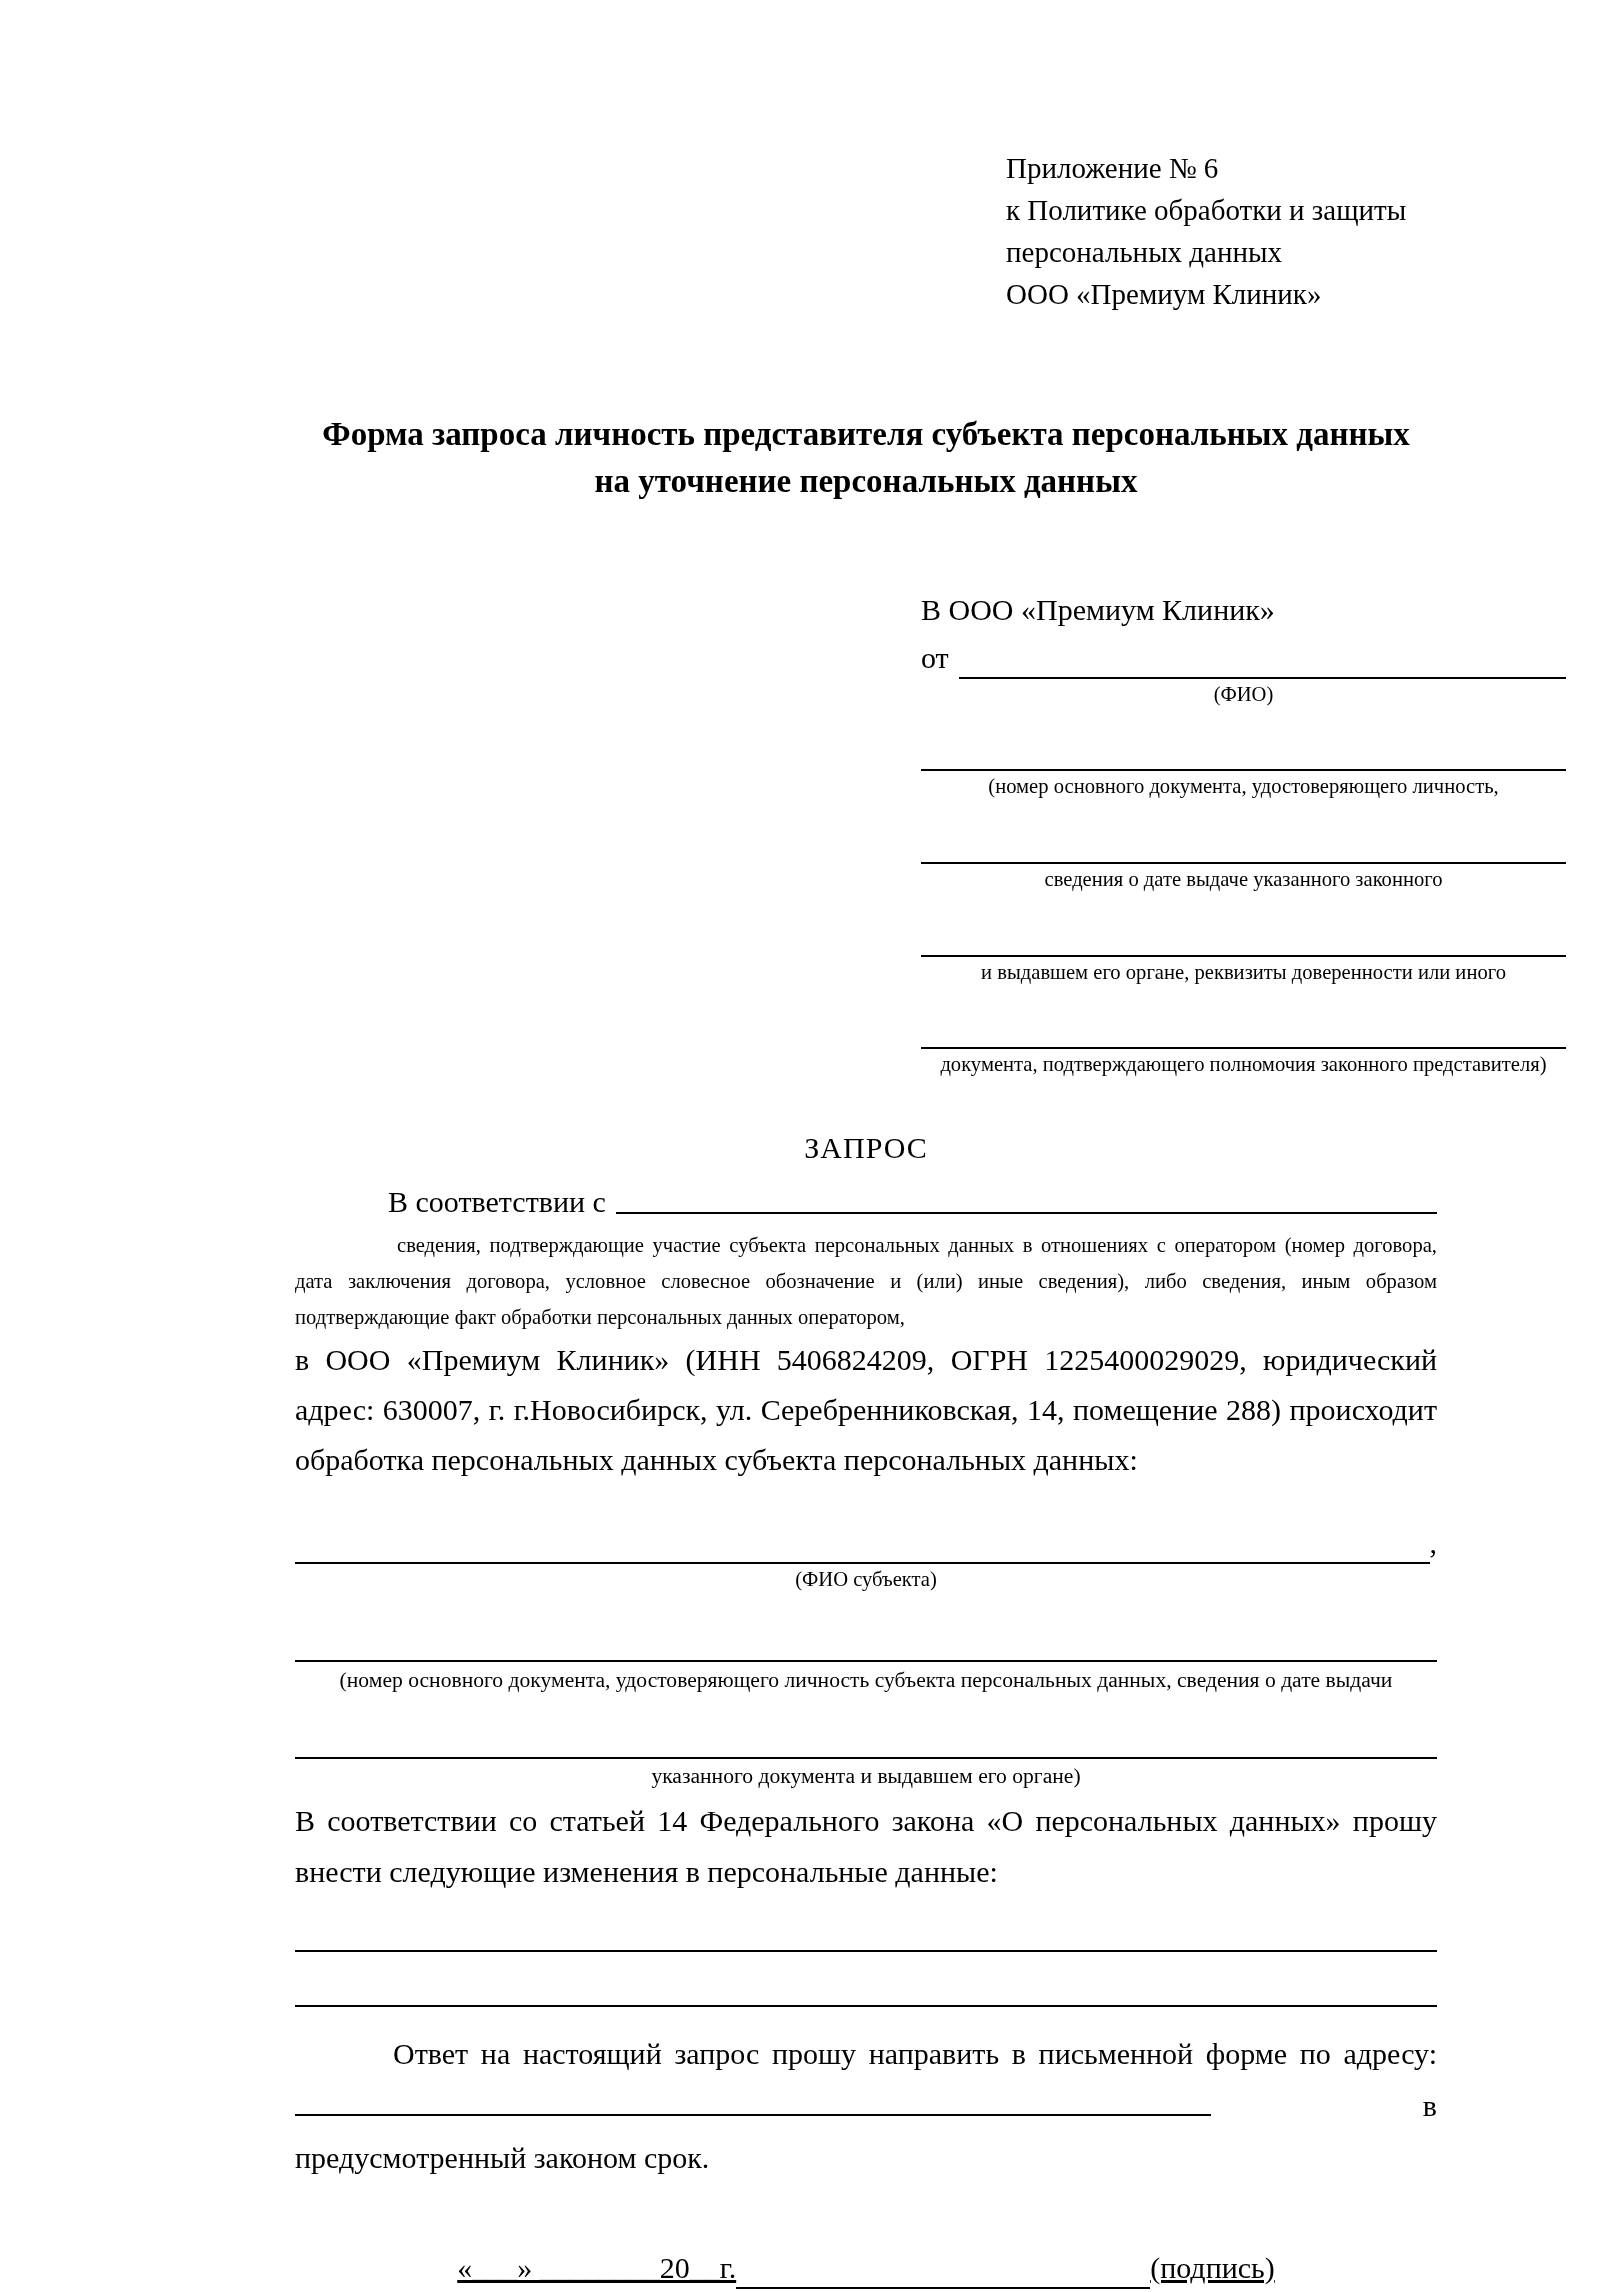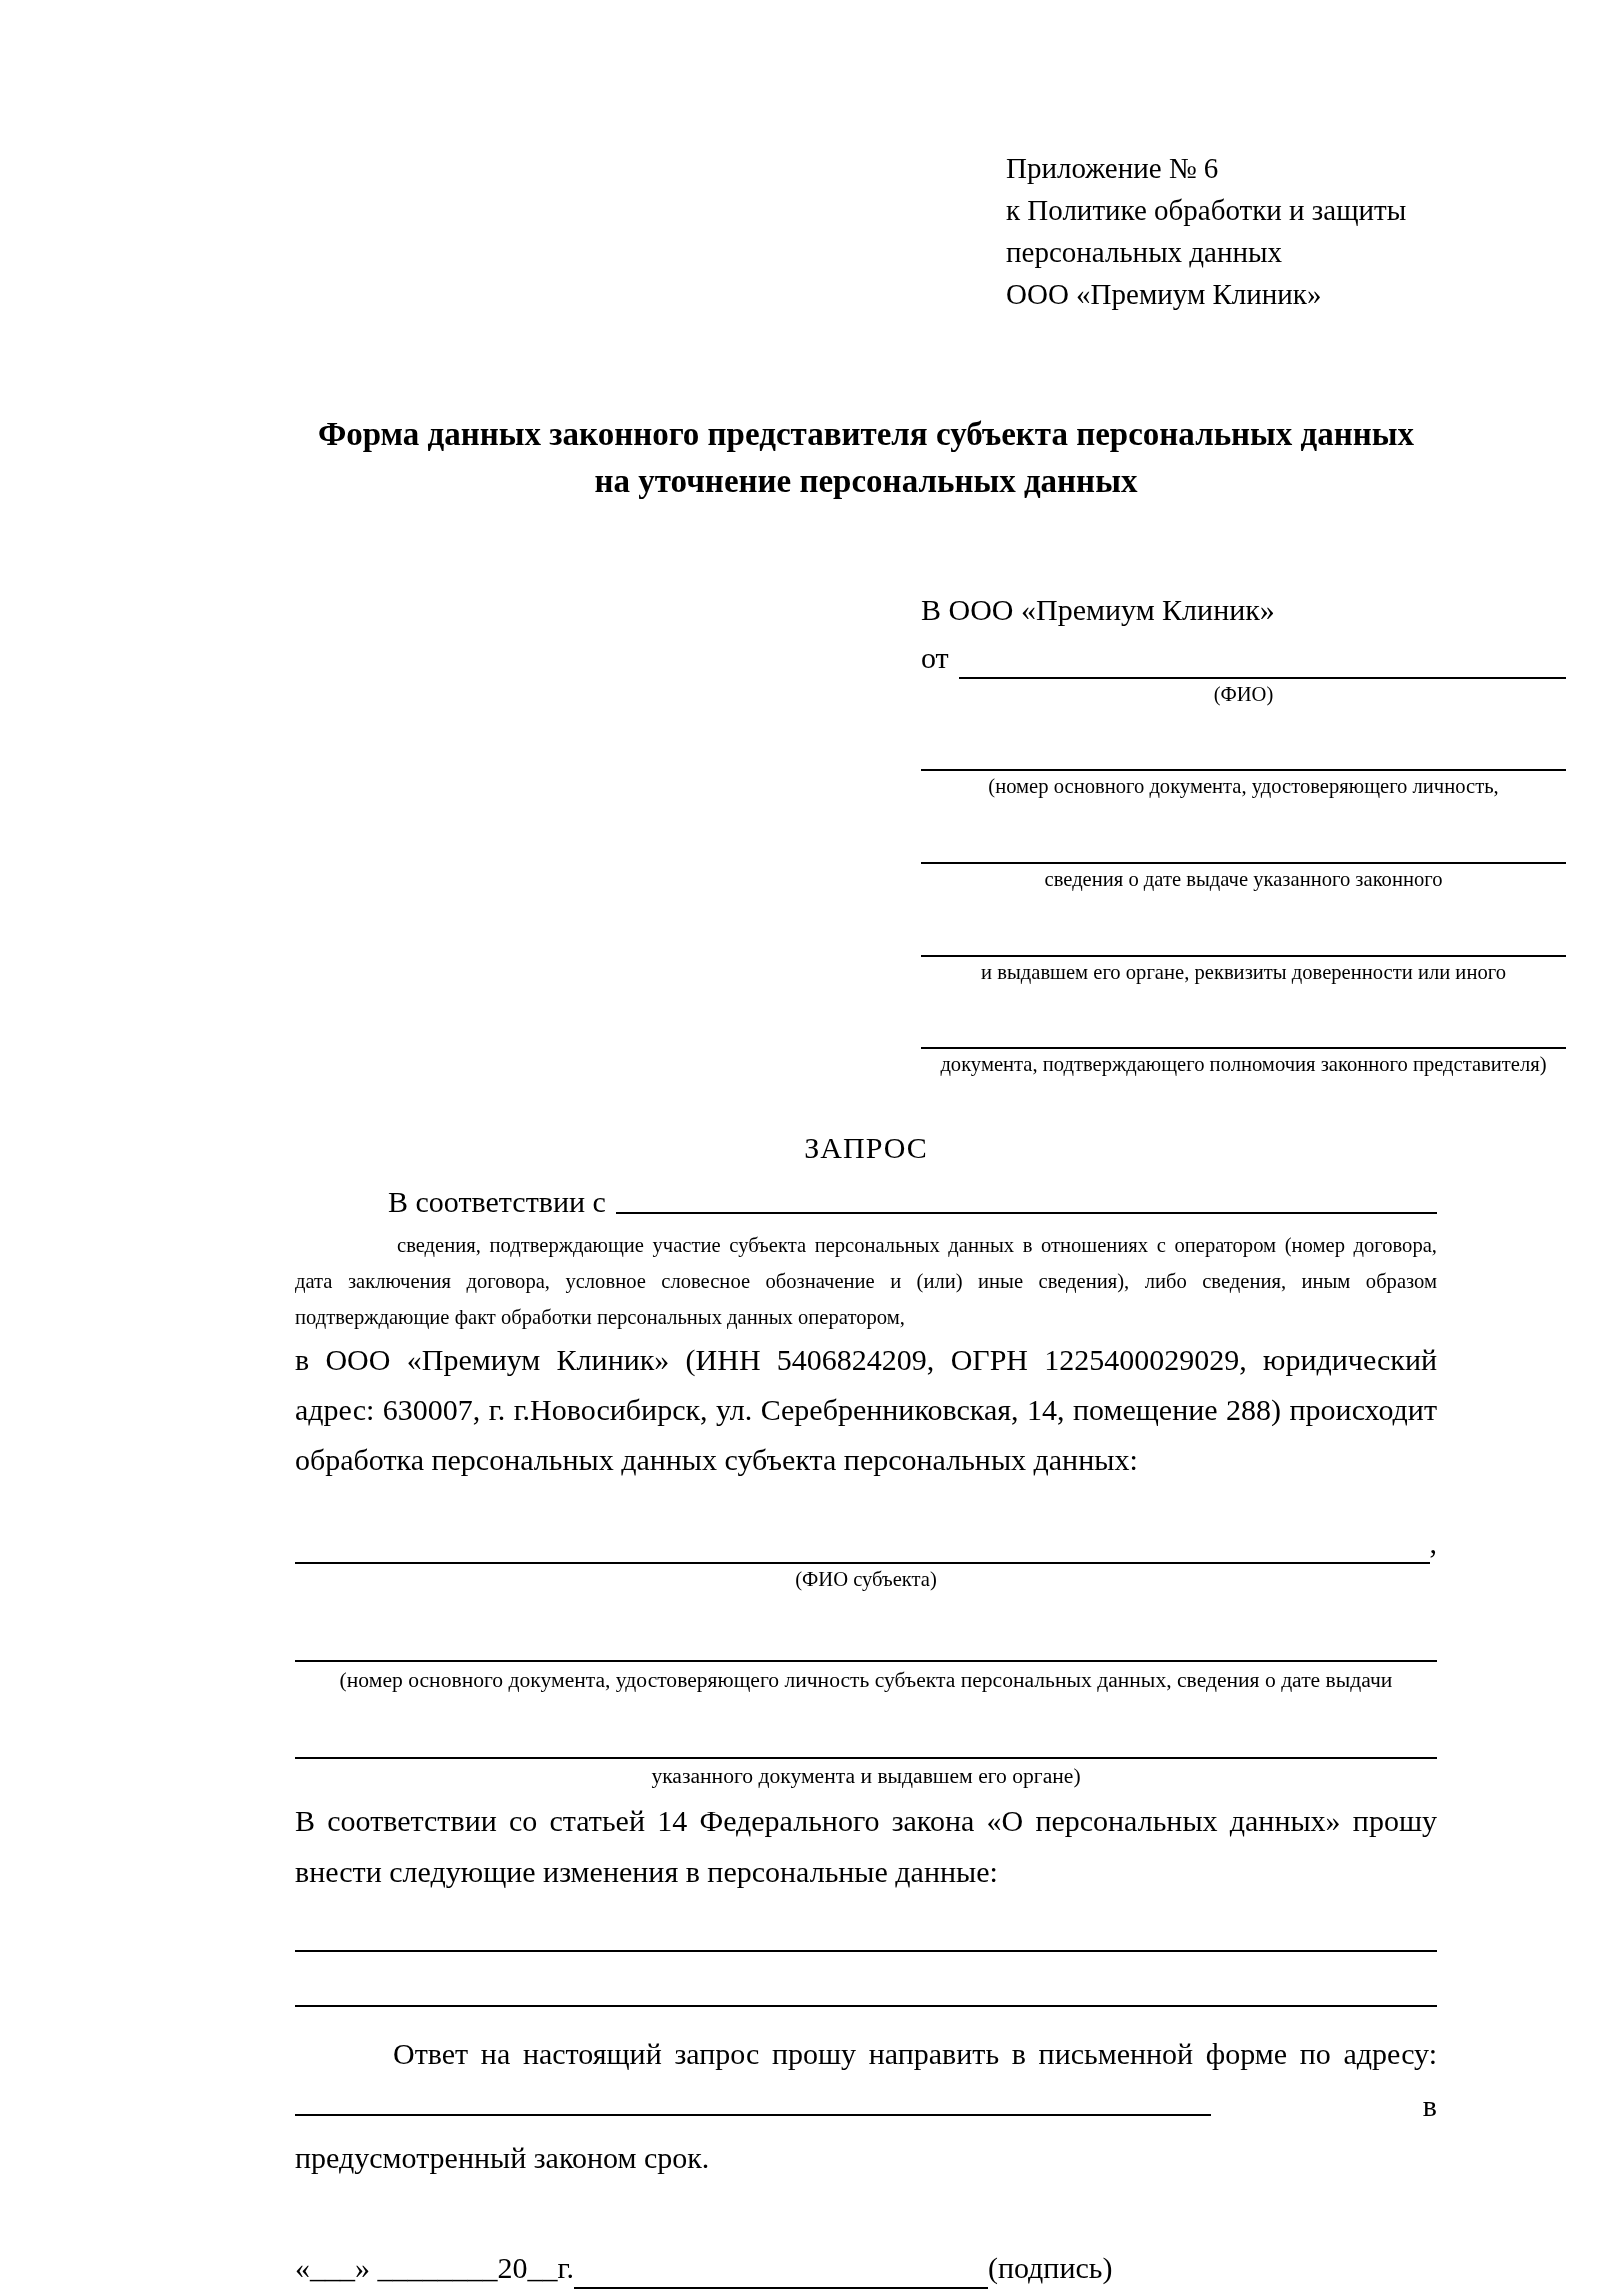--- a/index.html
+++ b/index.html
@@ -133,23 +133,24 @@
   .inline-fill {
     display: inline-block;
     width: 916px;
     height: 0.85em;
     border-bottom: 2.9px solid #000;
   }
 
   
   .footer-row {
     display: flex;
-    justify-content: flex-start;
+    justify-content: center;
     align-items: flex-end;
     margin-top: 63px;
+    text-decoration: underline;
   }
   .date-field { white-space: nowrap; }
   .sig-group {
     display: flex;
     align-items: flex-end;
     white-space: nowrap;
   }
   .sig-line {
     display: inline-block;
     width: 414px;
@@ -163,21 +164,21 @@
 <div class="page">
 
   <div class="appendix-header">
     <div>Приложение № 6</div>
     <div>к Политике обработки и защиты</div>
     <div>персональных данных</div>
     <div>ООО «Премиум Клиник»</div>
   </div>
 
   <div class="form-title">
-    <div>Форма данных законного представителя субъекта персональных данных</div>
+    <div>Форма запроса личность представителя субъекта персональных данных</div>
     <div>на уточнение персональных данных</div>
   </div>
 
   <div class="addr-block">
     <div class="addr-to">В ООО «Премиум Клиник»</div>
     <div class="from-row">
       <span class="lbl">от</span>
       <span class="fill"></span>
     </div>
     <div class="cap">(ФИО)</div>

